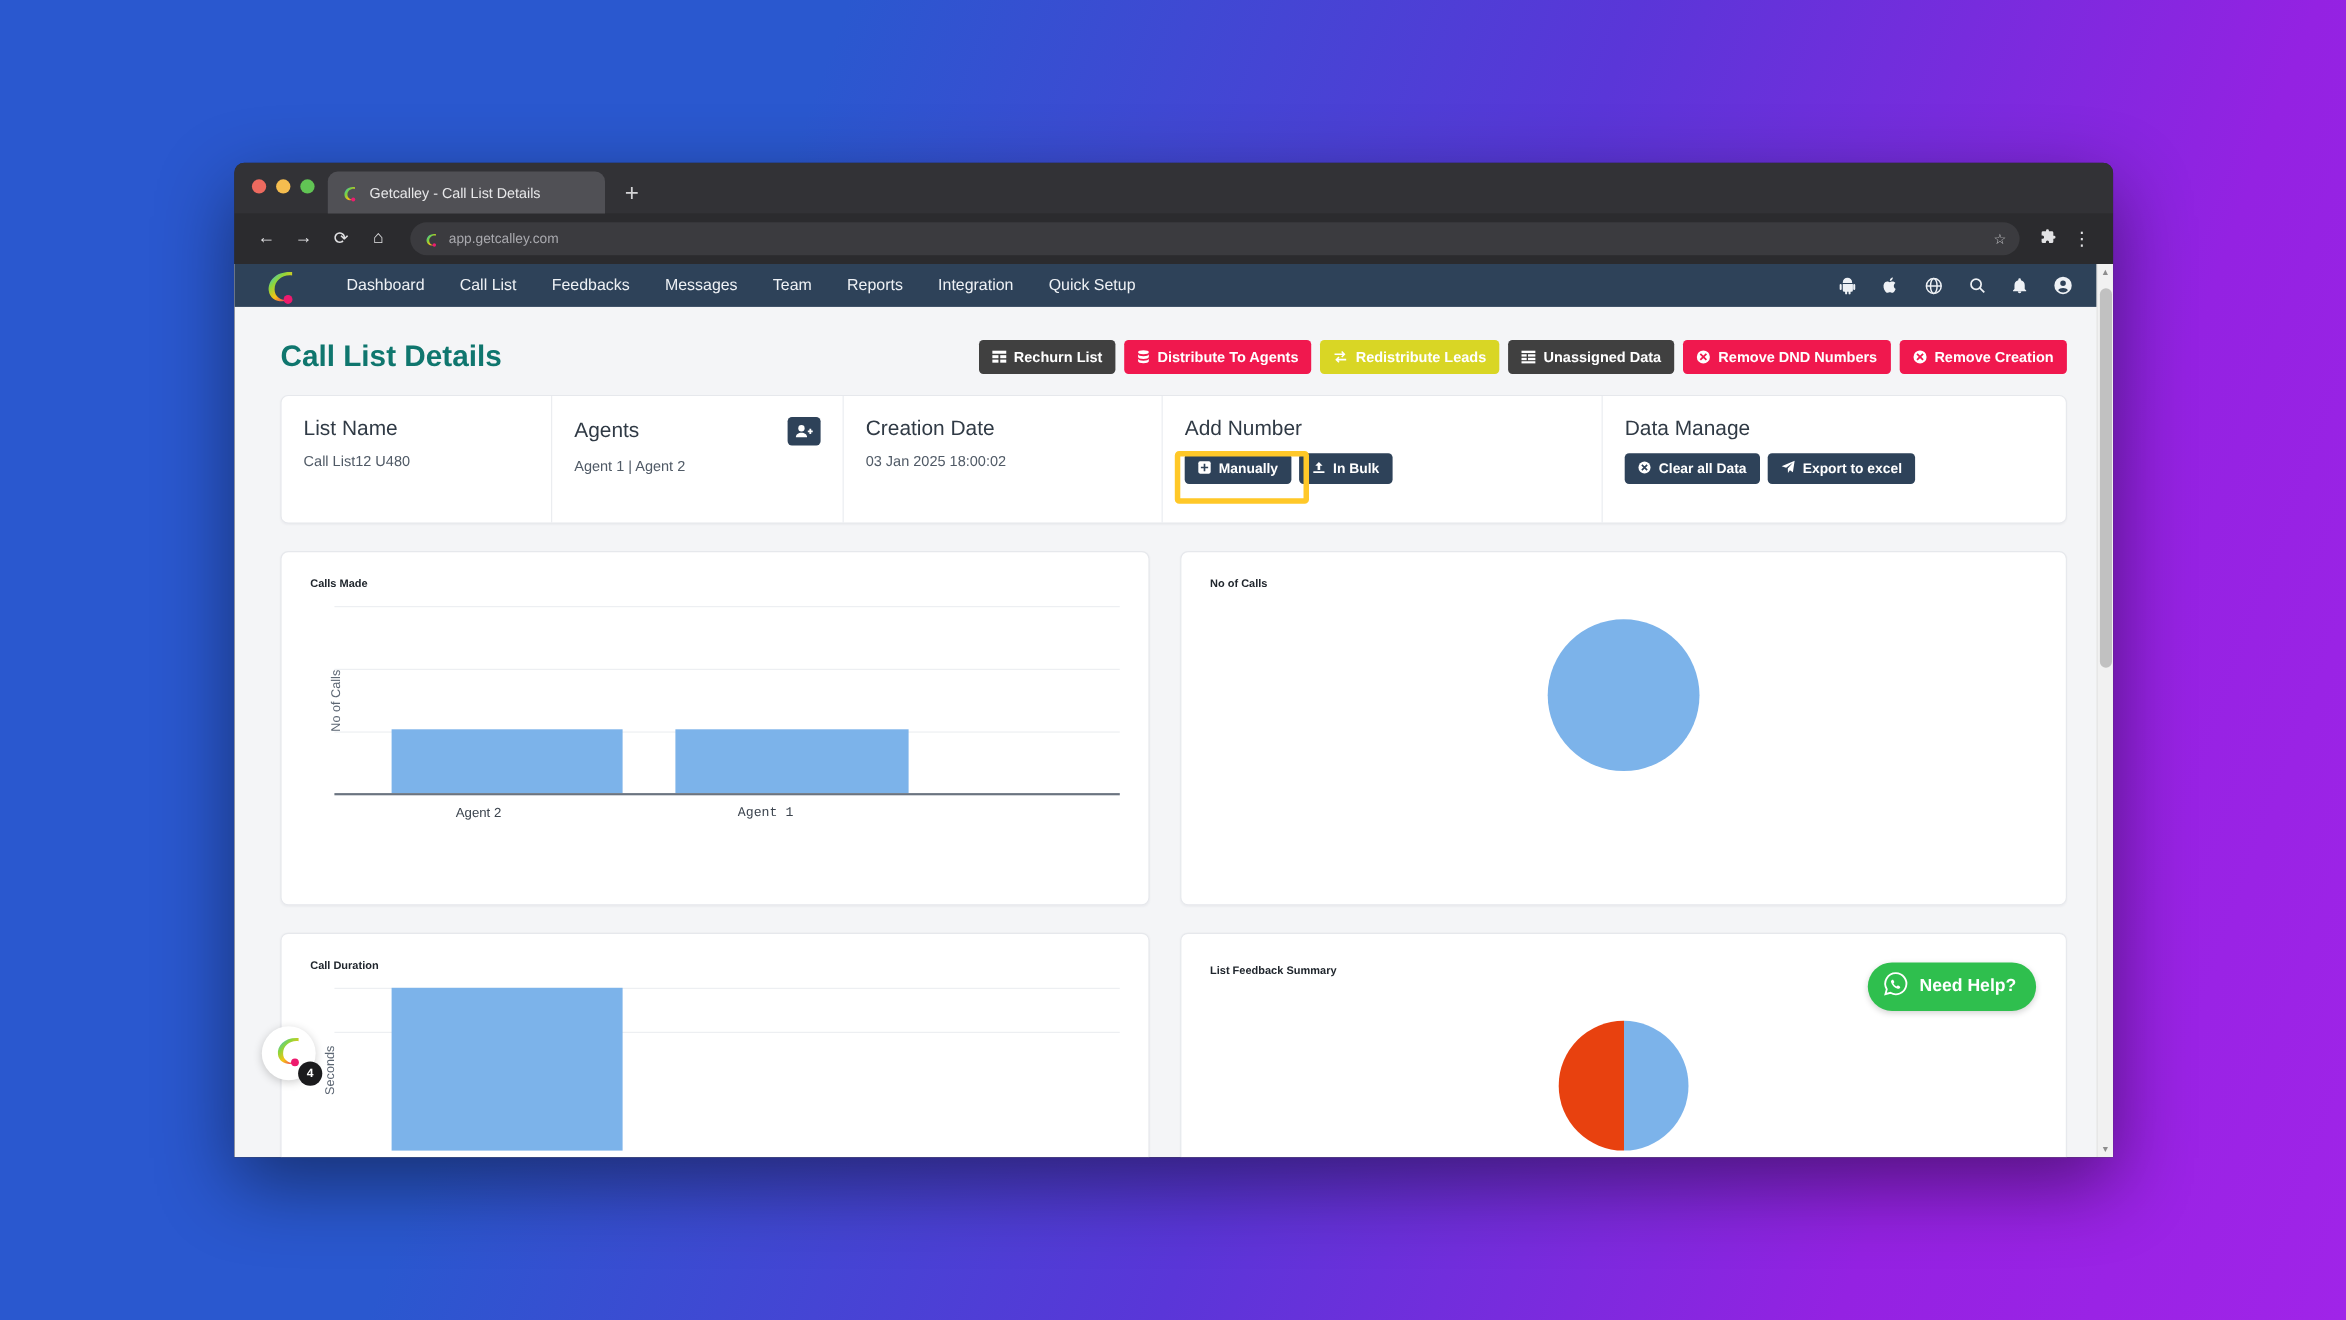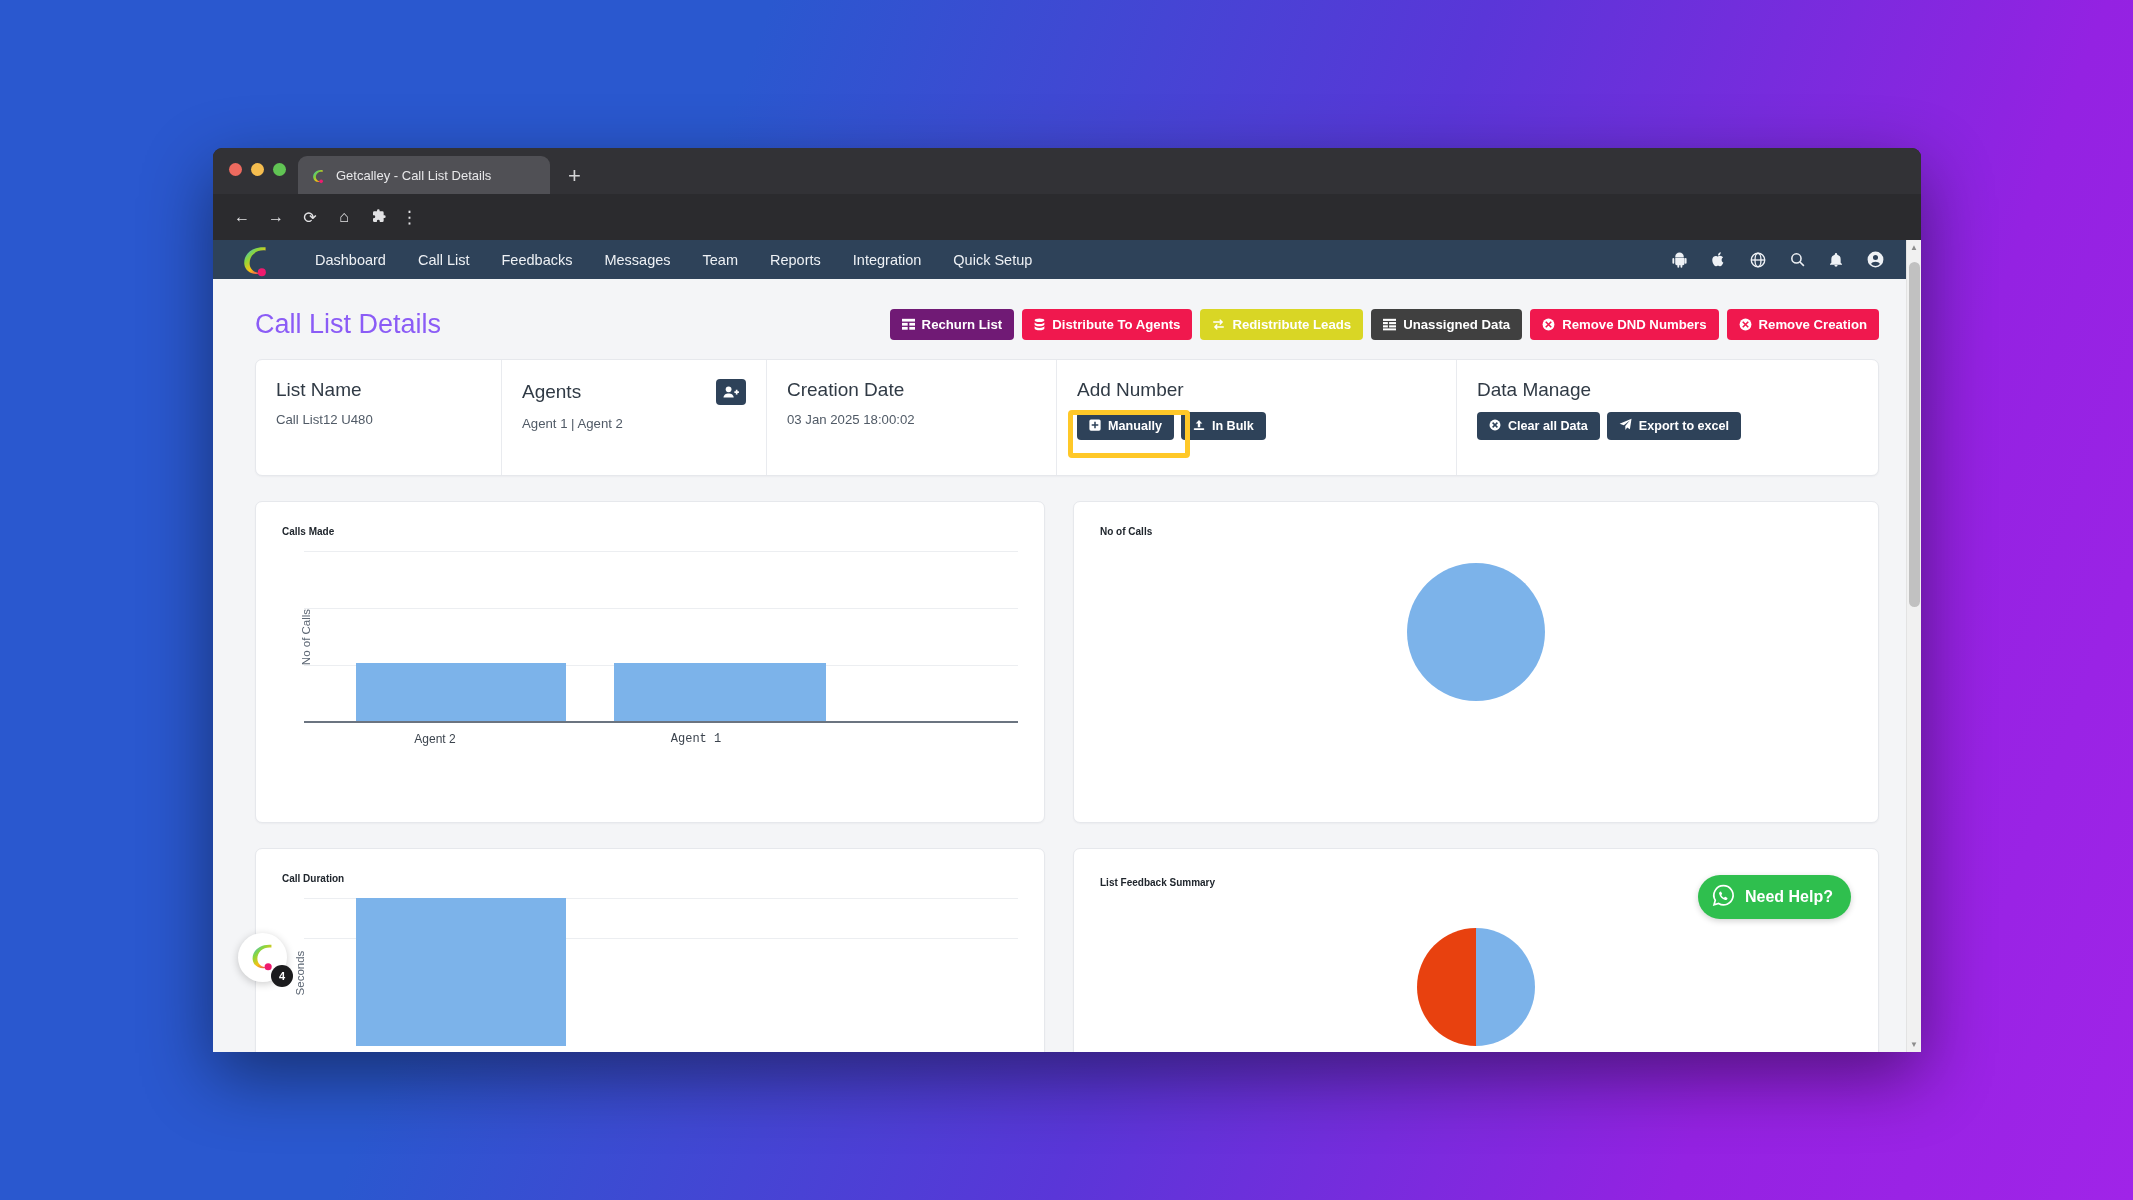--- a/index.html
+++ b/index.html
@@ -93,21 +93,21 @@
   .naviconset { margin-left: auto; display: flex; align-items: center; gap: 22px; padding-right: 10px; }
   .navicon { color: #eef1f5; display: flex; align-items: center; }
 
   
   .pagebody { padding: 0 32px; position: relative; height: 759px; }
 
   .titlerow {
     display: flex; align-items: center;
     padding: 30px 10px 0 10px;
   }
-  .pagetitle { font-size: 27px; color: #8b5cf6; font-weight: 400; }
+  .pagetitle { font-size: 27px; color: #0f766e; font-weight: 700; }
   .actionbtns { margin-left: auto; display: flex; gap: 8px; }
   .abtn {
     display: flex; align-items: center; gap: 7px;
     height: 31px; padding: 0 12px; border-radius: 4px;
     color: #fff; font-size: 13.2px; font-weight: 600;
     white-space: nowrap;
   }
   .abtn .ai { display: flex; align-items: center; }
 
   
@@ -255,20 +255,38 @@
       <span>Getcalley - Call List Details</span>
     </div>
     <div class="newtab">+</div>
   </div>
 
   <div class="omnirow">
     <div class="navbtn">←</div>
     <div class="navbtn">→</div>
     <div class="navbtn">⟳</div>
     <div class="navbtn">⌂</div>
+    <div class="urlbar">
+      <span class="logomark">
+        <svg width="15" height="15" viewBox="0 0 32 32">
+          <defs>
+            <linearGradient id="gcf2" x1="0" y1="0" x2="1" y2="1">
+              <stop offset="0%" stop-color="#2fb5e8"></stop>
+                <stop offset="35%" stop-color="#7ad13f"></stop>
+              <stop offset="65%" stop-color="#f2c014"></stop>
+                <stop offset="100%" stop-color="#ed1c6f"></stop>
+            </linearGradient>
+          </defs>
+          <path d="M24 6 C12 4 5 12 6 20 C7 27 15 30 21 27 C17 28 11 25 11 19 C11 12 17 8 24 9 Z" fill="url(#gcf2)"></path>
+          <circle cx="21" cy="27" r="3.4" fill="#ed1c6f"></circle>
+        </svg>
+      </span>
+      <span>app.getcalley.com</span>
+      <span class="star">☆</span>
+    </div>
     <div class="ext">
       <svg width="16" height="16" viewBox="0 0 24 24" fill="#e2e2e4">
         <path d="M20 11h-1V7a2 2 0 0 0-2-2h-4V4a2 2 0 1 0-4 0v1H5a2 2 0 0 0-2 2v3.8h1.2a2.2 2.2 0 1 1 0 4.4H3V19a2 2 0 0 0 2 2h3.8v-1.2a2.2 2.2 0 1 1 4.4 0V21H17a2 2 0 0 0 2-2v-4h1a2 2 0 1 0 0-4z"></path>
       </svg>
     </div>
     <div class="kebab">⋮</div>
   </div>
 
   <div class="viewport">
 
@@ -333,21 +351,21 @@
         </span>
       </div>
     </div>
 
     <div class="pagebody">
 
       <div class="titlerow">
         <div class="pagetitle">Call List Details</div>
         <div class="actionbtns">
 
-          <div class="abtn" style="background:#701a75">
+          <div class="abtn" style="background:#404040">
             <span class="ai">
               <svg width="13" height="13" viewBox="0 0 16 16" fill="#fff">
                   <rect x="0" y="1" width="16" height="3.4"></rect>
                   <rect x="0" y="6" width="7" height="3.4"></rect>
                   <rect x="9" y="6" width="7" height="3.4"></rect>
                   <rect x="0" y="11" width="7" height="3.4"></rect>
                   <rect x="9" y="11" width="7" height="3.4"></rect>
                 </svg>
             </span>
             <span>Rechurn List</span>

